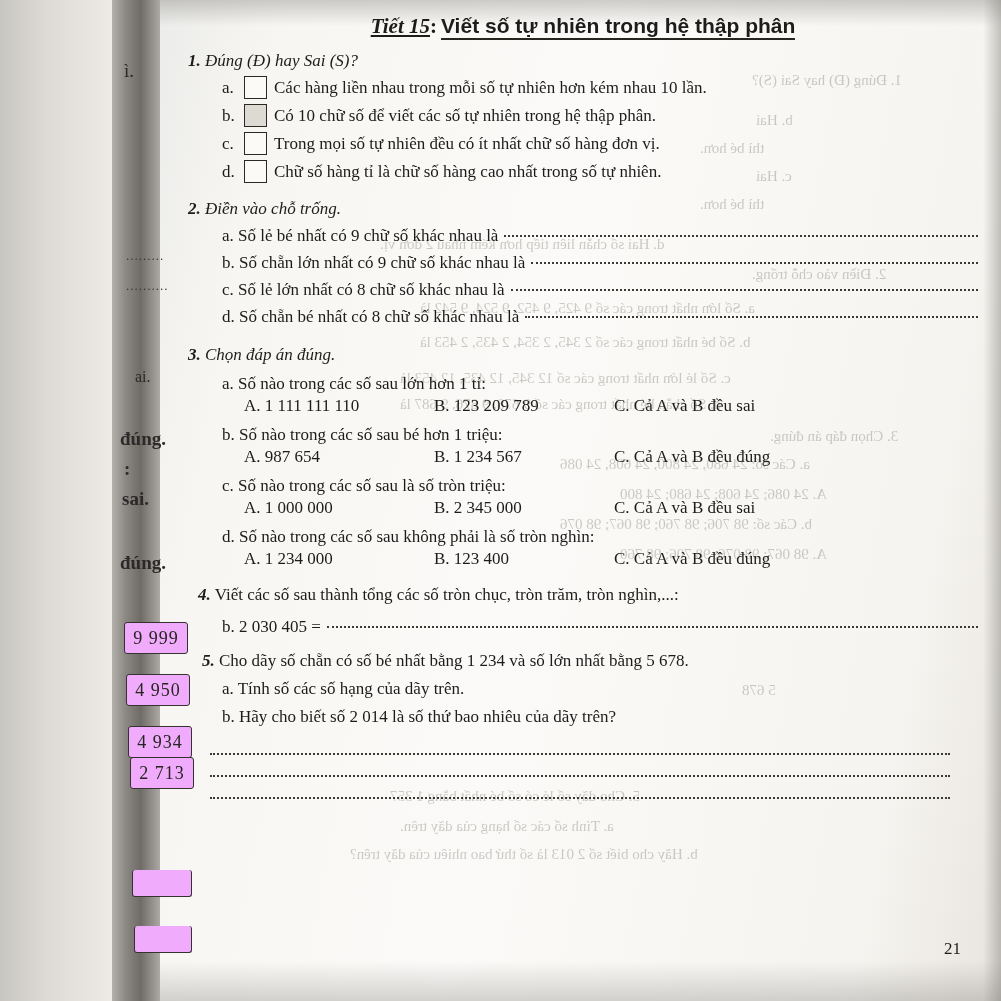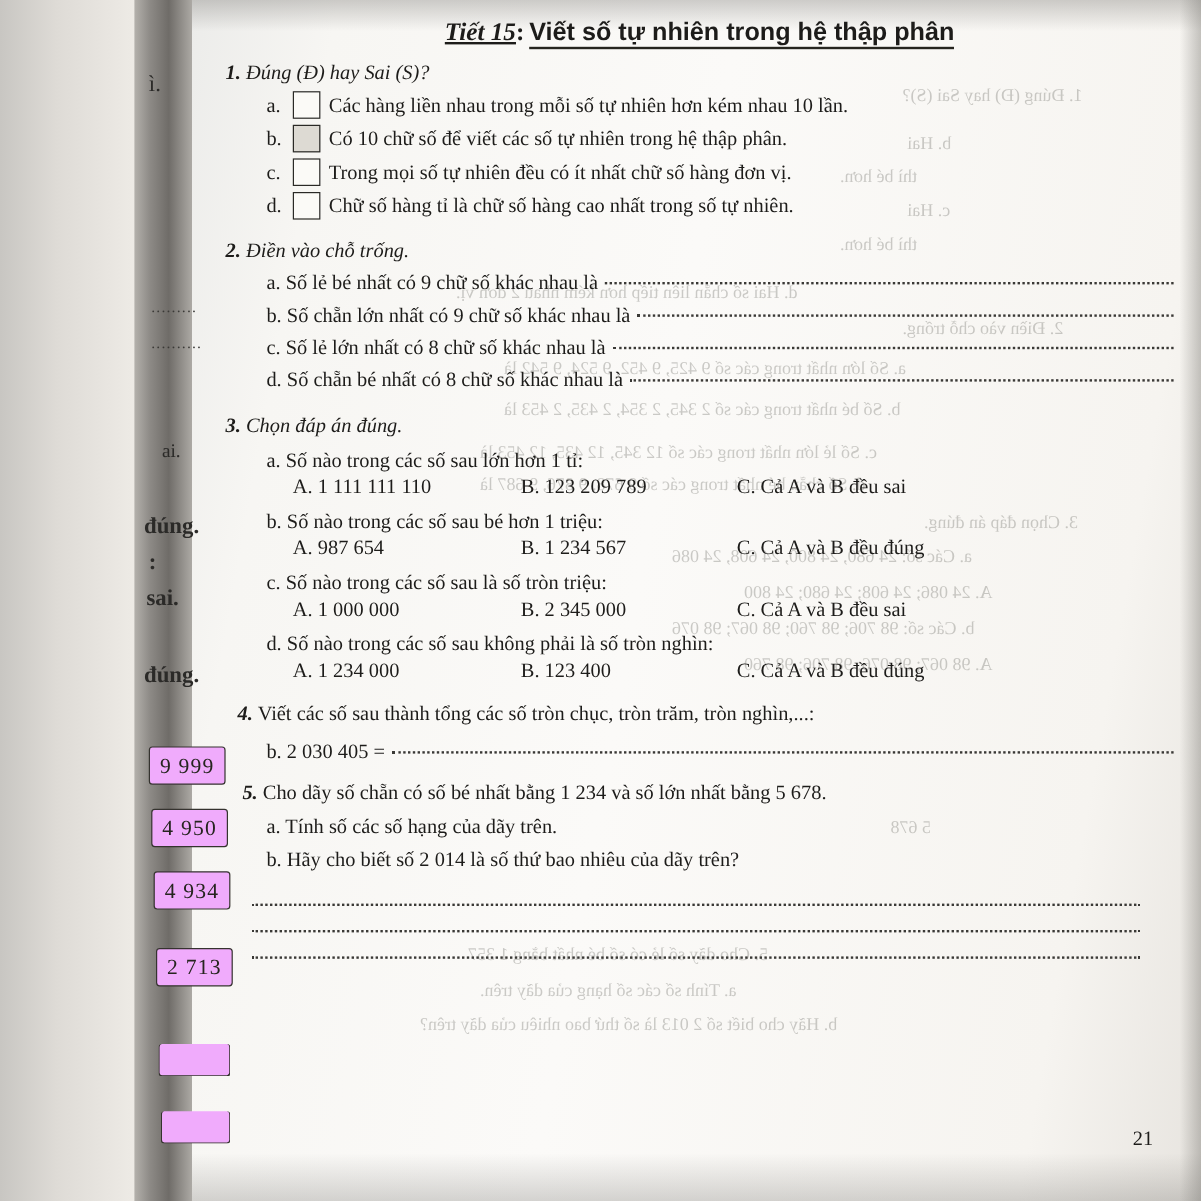--- a/index.html
+++ b/index.html
@@ -210,21 +210,21 @@
   <div class="dotline-left" style="left:126px; top:278px;">..........</div>
   <div class="frag" style="left:135px; top:368px; font-size:16px;">ai.</div>
   <div class="frag" style="left:120px; top:428px; font-size:19px; font-weight:bold;">đúng.</div>
   <div class="frag" style="left:124px; top:458px; font-size:19px; font-weight:bold;">:</div>
   <div class="frag" style="left:122px; top:488px; font-size:19px; font-weight:bold;">sai.</div>
   <div class="frag" style="left:120px; top:552px; font-size:19px; font-weight:bold;">đúng.</div>
 
   <div class="frag-box" style="left:124px; top:622px; width:62px; height:30px; line-height:30px; font-size:18px;">9 999</div>
   <div class="frag-box" style="left:126px; top:674px; width:62px; height:30px; line-height:30px; font-size:18px;">4 950</div>
   <div class="frag-box" style="left:128px; top:726px; width:62px; height:30px; line-height:30px; font-size:18px;">4 934</div>
-  <div class="frag-box" style="left:130px; top:790px; width:62px; height:30px; line-height:30px; font-size:18px;">2 713</div>
+  <div class="frag-box" style="left:130px; top:757px; width:62px; height:30px; line-height:30px; font-size:18px;">2 713</div>
   <div class="frag-box" style="left:132px; top:870px; width:58px; height:26px; border-top:none; border-bottom:1px solid #35332f;"></div>
   <div class="frag-box" style="left:134px; top:926px; width:56px; height:26px; border-top:none;"></div>
 
   <div class="ghost" style="left:752px; top:72px; font-size:15px;">1. Đúng (Đ) hay Sai (S)?</div>
   <div class="ghost" style="left:756px; top:112px; font-size:15px;">b. Hai</div>
   <div class="ghost" style="left:700px; top:140px; font-size:15px;">thì bé hơn.</div>
   <div class="ghost" style="left:756px; top:168px; font-size:15px;">c. Hai</div>
   <div class="ghost" style="left:700px; top:196px; font-size:15px;">thì bé hơn.</div>
   <div class="ghost" style="left:380px; top:236px; font-size:15px;">d. Hai số chẵn liên tiếp hơn kém nhau 2 đơn vị.</div>
   <div class="ghost" style="left:752px; top:266px; font-size:15px;">2. Điền vào chỗ trống.</div>

